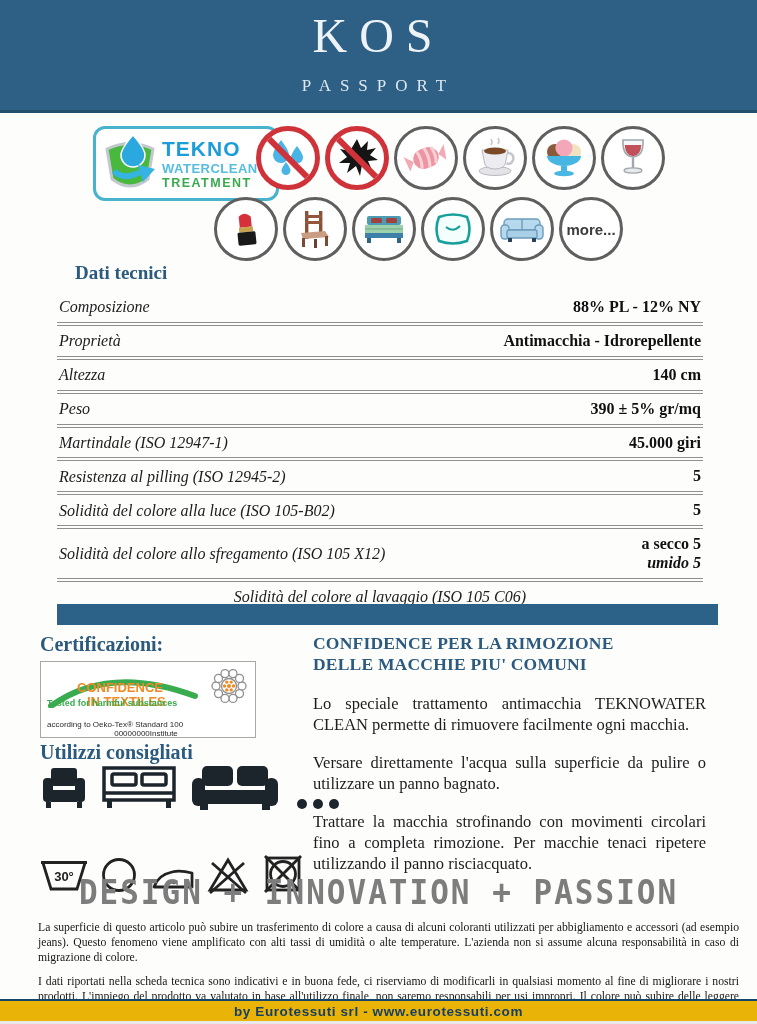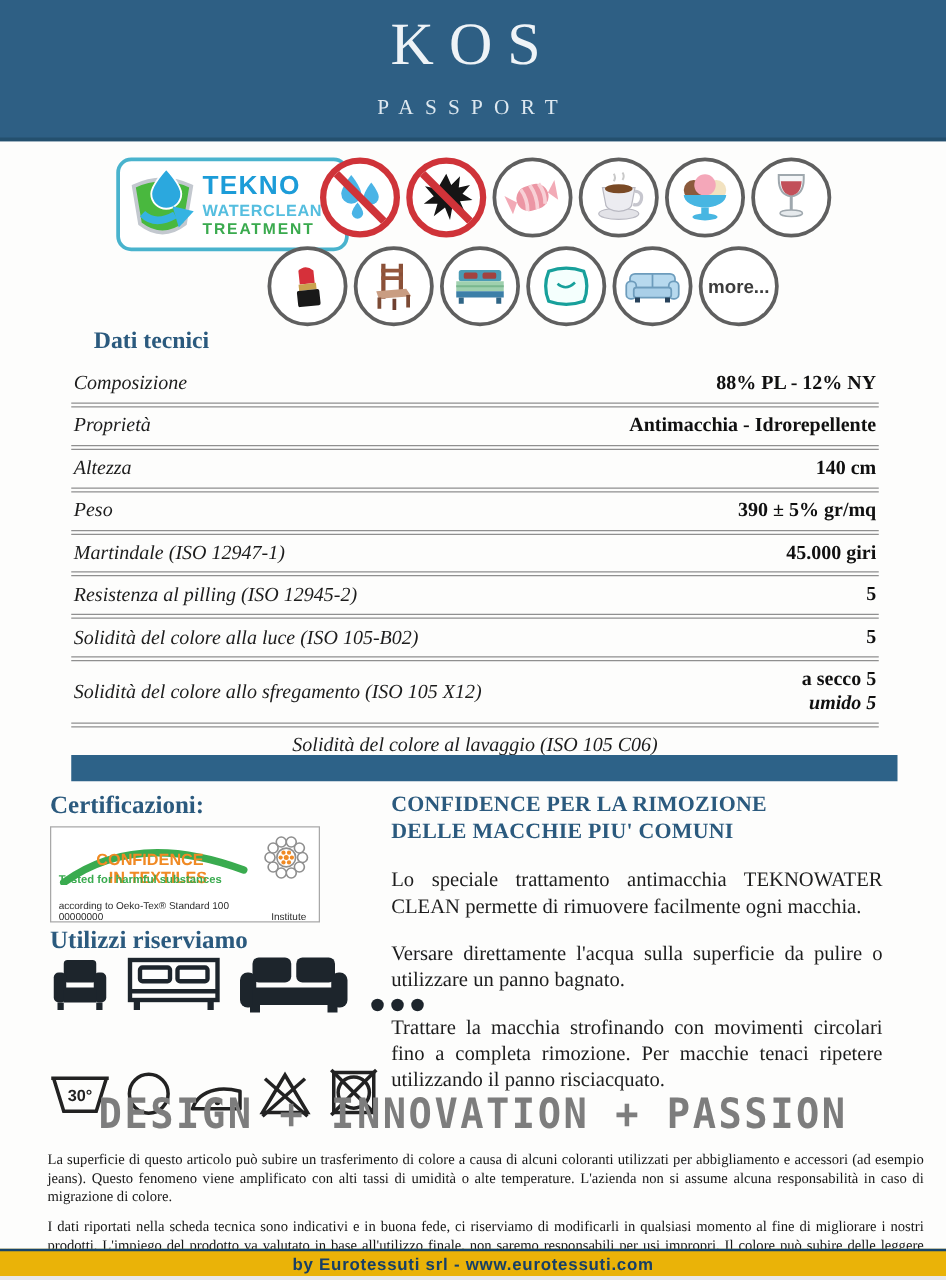--- a/index.html
+++ b/index.html
@@ -52,21 +52,21 @@
   #wash-h { left:40px; top:827px; }
 
   .oeko { position:absolute; left:40px; top:661px; width:216px; height:77px; background:#fff;
           border:1.5px solid #a8a8a8; }
   .oeko .arc { position:absolute; left:2px; top:2px; }
   .oeko .flower { position:absolute; right:4px; top:2px; }
   .conf1 { position:absolute; left:36px; top:18px; font:700 13px "Liberation Sans", sans-serif; color:#f08a24; }
   .conf2 { position:absolute; left:46px; top:32px; font:700 13px "Liberation Sans", sans-serif; color:#f08a24; }
   .tested { position:absolute; left:6px; top:36px; font:700 9px "Liberation Sans", sans-serif; color:#3aab4f; }
   .accord { position:absolute; left:6px; top:58px; font:8px "Liberation Sans", sans-serif; color:#2a2a2a; }
-  .numrow { position:absolute; left:6px; top:67px; width:198px; display:flex; justify-content:space-between;
+  .numrow { position:absolute; left:6px; top:67px; width:198px; display:flex; justify-content:center;
             font:8px "Liberation Sans", sans-serif; color:#2a2a2a; }
 
   .usage-row { position:absolute; left:40px; top:764px; display:flex; align-items:flex-end; gap:12px; }
   .wash-row { position:absolute; left:38px; top:851px; display:flex; align-items:center; gap:9px; }
 
   
   .rcol { position:absolute; left:313px; top:633px; width:393px; }
   .rhead { font:700 17.5px "Liberation Serif", serif; color:#2b5a7e; line-height:1.22; letter-spacing:.2px; }
   .rp { margin-top:17px; font:16.5px "Liberation Serif", serif; line-height:1.28; color:#1d1d1d; text-align:justify; }
   .rp b { font-weight:400; }
@@ -295,21 +295,21 @@
     <span class="conf1">CONFIDENCE</span>
     <span class="conf2">IN TEXTILES</span>
     <span class="tested">Tested for harmful substances</span>
     <span class="accord">according to Oeko-Tex® Standard 100</span>
     <span class="numrow">
       <span>00000000</span>
       <span>Institute</span>
     </span>
   </div>
 
-  <div class="h-blue" id="usage-h">Utilizzi riserviamo</div>
+  <div class="h-blue" id="usage-h">Utilizzi consigliati</div>
   <div class="usage-row">
     <svg width="48" height="48" viewBox="0 0 48 48" fill="#1d252c">
       <rect x="11" y="4" width="26" height="18" rx="3"></rect>
         <rect x="3" y="14" width="10" height="24" rx="4"></rect>
       <rect x="35" y="14" width="10" height="24" rx="4"></rect>
         <rect x="11" y="26" width="26" height="12"></rect>
       <rect x="6" y="38" width="5" height="6"></rect>
         <rect x="37" y="38" width="5" height="6"></rect>
     </svg>
     <svg width="78" height="48" viewBox="0 0 78 48">

